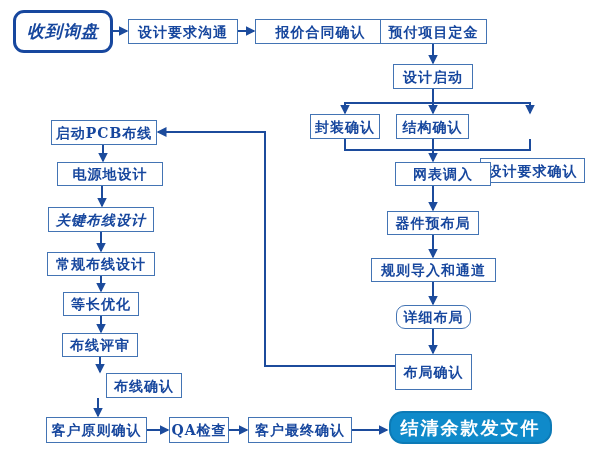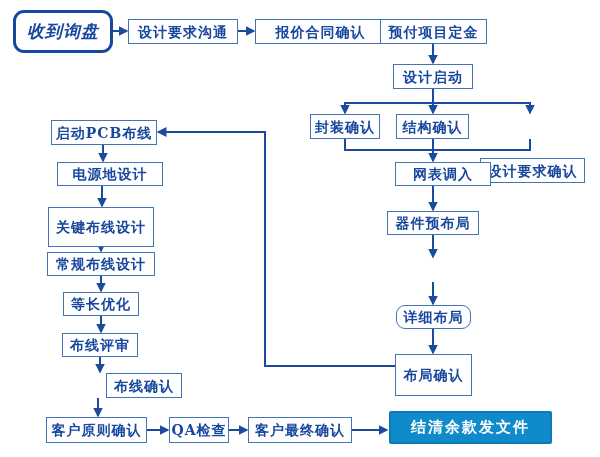--- a/index.html
+++ b/index.html
@@ -28,23 +28,23 @@
   .node.start{
     border:3px solid var(--start-border,#17479e);
     border-radius:11px;
     font-size:17px;
     letter-spacing:1px;
     font-style:italic;
   }
   .node.end{
     background:var(--end-fill,#0f8aca);
     border:2px solid var(--end-border,#0c7ab6);
-    border-radius:2px;
+    border-radius:14px;
     color:var(--end-text,#fff);
-    font-size:15px;
+    font-size:18px;
     letter-spacing:2px;
   }
 </style>
 </head>
 <body>
 
 <div class="stage" style="--background: #ffffff; --line: #1c4b9c; --box-border: #4374b4; --box-fill: #ffffff; --text: #17479e; --start-border: #17479e; --end-fill: #0f8aca; --end-border: #0c7ab6; --end-text: #ffffff;">
   <svg width="600" height="457" viewBox="0 0 600 457">
     <defs>
       <marker id="arrowhead" viewBox="0 0 10 10" markerWidth="5" markerHeight="5" refX="8.5" refY="5" orient="auto">
@@ -100,33 +100,36 @@
     </div>
     <div class="node process" style="left: 480px; top: 114px; width: 105px; height: 25px; margin-top: 44px;">
       <span>设计要求确认</span>
     </div>
     <div class="node process" style="left: 395px; top: 162px; width: 96px; height: 24px;">
       <span>网表调入</span>
     </div>
     <div class="node process" style="left: 387px; top: 211px; width: 92px; height: 24px;">
       <span>器件预布局</span>
     </div>
+    <div class="node process" style="left: 371px; top: 258px; width: 125px; height: 24px;">
+      <span>规则导入和通道</span>
+    </div>
     <div class="node process" style="left: 396px; top: 305px; width: 75px; height: 24px; border-radius: 9px;">
       <span>详细布局</span>
     </div>
-    <div class="node process" style="left: 395px; top: 354px; width: 77px; height: 42px;">
+    <div class="node process" style="left: 395px; top: 354px; width: 77px; height: 36px;">
       <span>布局确认</span>
     </div>
     <div class="node process" style="left: 51px; top: 120px; width: 106px; height: 25px;">
       <span>启动PCB布线</span>
     </div>
     <div class="node process" style="left: 57px; top: 162px; width: 106px; height: 24px;">
       <span>电源地设计</span>
     </div>
-    <div class="node process" style="left: 48px; top: 207px; width: 106px; height: 40px;">
+    <div class="node process" style="left: 48px; top: 207px; width: 106px; height: 25px; font-style: italic;">
       <span>关键布线设计</span>
     </div>
     <div class="node process" style="left: 47px; top: 252px; width: 108px; height: 24px;">
       <span>常规布线设计</span>
     </div>
     <div class="node process" style="left: 63px; top: 292px; width: 76px; height: 24px;">
       <span>等长优化</span>
     </div>
     <div class="node process" style="left: 62px; top: 333px; width: 76px; height: 24px;">
       <span>布线评审</span>

